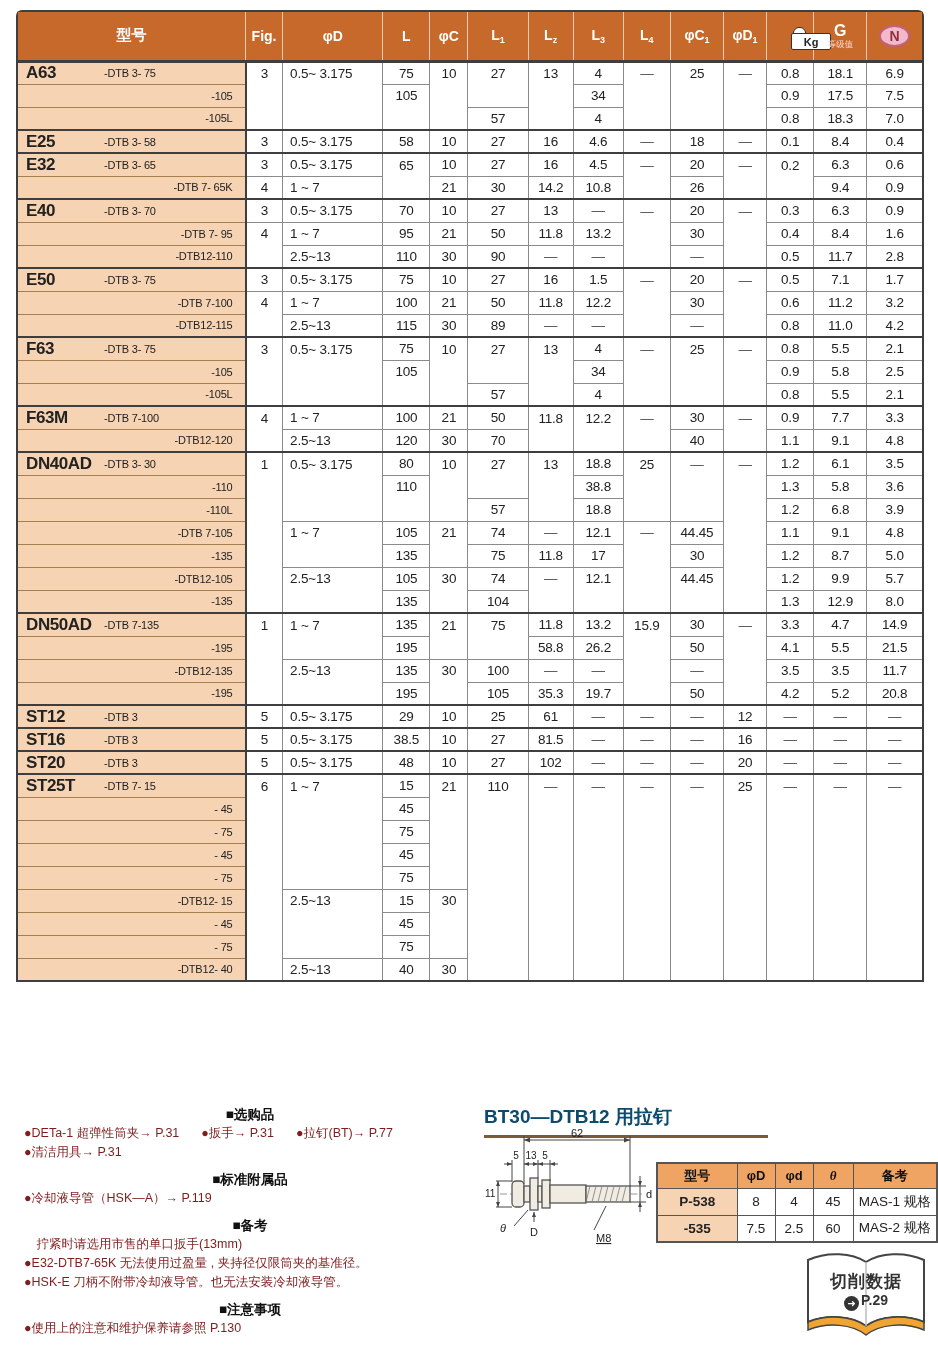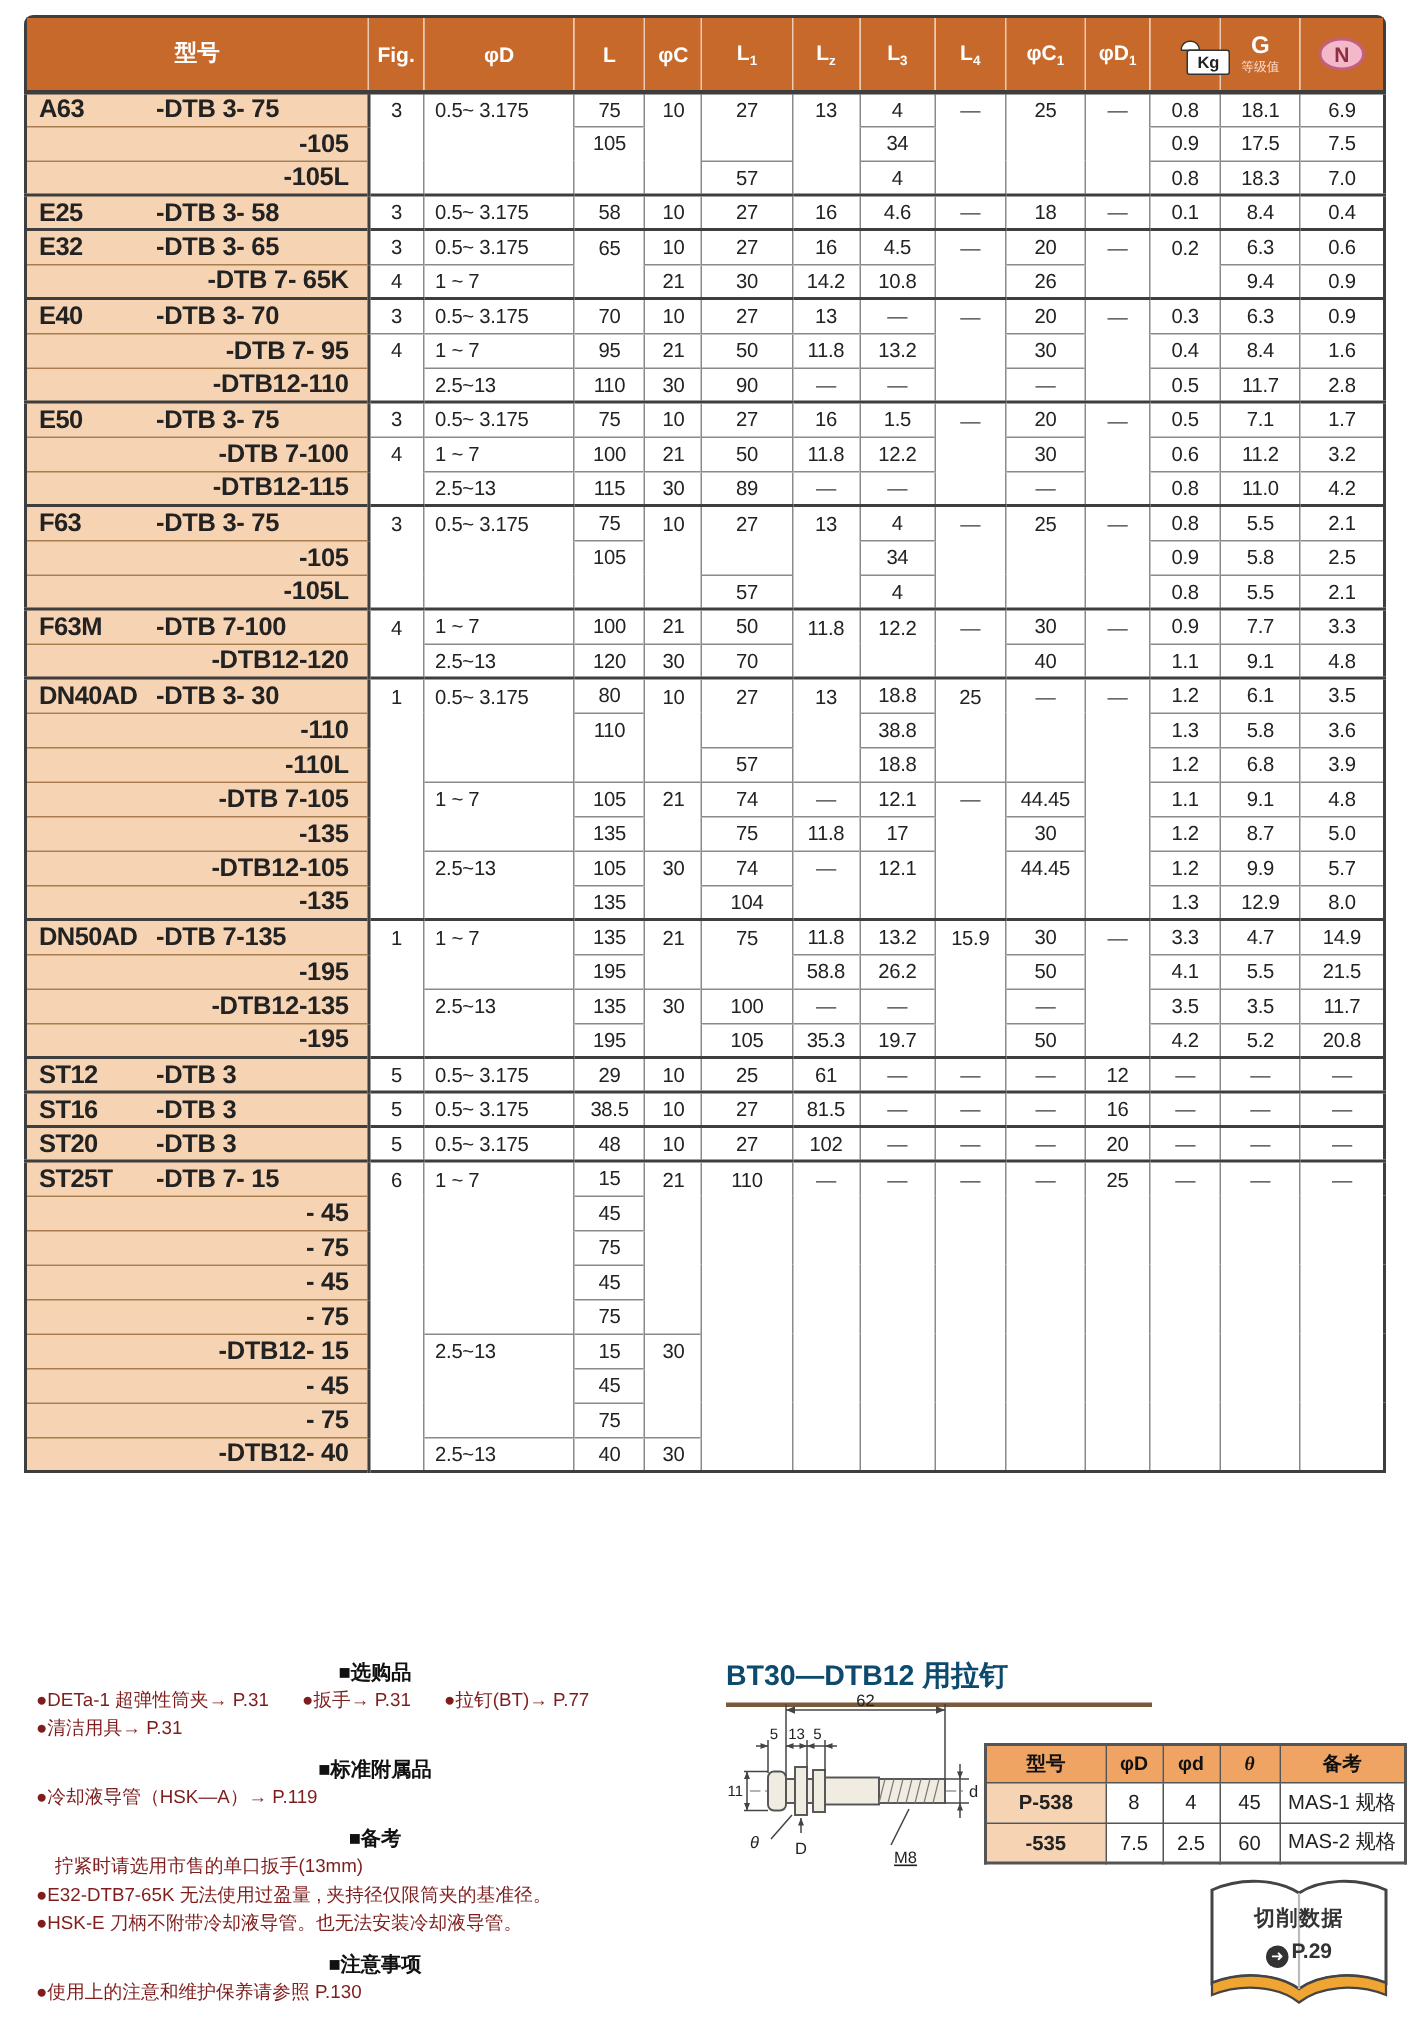--- a/index.html
+++ b/index.html
@@ -24,28 +24,28 @@
   table.spec tbody td.v{border-top:1px solid var(--grid);}
   table.spec tbody td.m{border-top:none;}
   table.spec tbody tr.g td{border-top:2px solid var(--heavy);}
   table.spec tbody td.dash{color:#4a4a4a;}
   table.spec tbody td.phid{text-align:left;padding-left:7px;}
   table.spec td.model{background:var(--model-bg);border:1px solid var(--model-border);
     border-right:2px solid var(--heavy);}
   table.spec tr.g td.model{border-top:2px solid var(--heavy);}
   .model-in{display:flex;align-items:center;width:100%;height:100%;padding:0 12px 0 8px;}
   .model-in .series{font-size:17px;font-weight:bold;width:78px;text-align:left;flex:0 0 auto;letter-spacing:-0.4px;}
-  .model-in .suffix{font-size:17px;font-weight:bold;letter-spacing:-0.2px;}
+  .model-in .suffix{font-size:11px;font-weight:normal;letter-spacing:-0.2px;}
   .model-in.cont .suffix{margin-left:auto;}
 
   .gmain{font-size:16px;font-weight:bold;line-height:16px;}
   .gsub{font-size:8.5px;color:#ffd9ce;line-height:10px;font-weight:normal;}
   .kgicon{display:inline-flex;flex-direction:column;align-items:center;}
   .kgknob{width:13px;height:7px;background:#fff;border:1px solid #333;border-radius:6px 6px 1px 1px;margin-bottom:-1px;}
-  .kgbody{display:block;width:29px;height:17px;background:#fff;border:1px solid #333;border-radius:2px;
+  .kgbody{display:block;width:40px;height:17px;background:#fff;border:1px solid #333;border-radius:2px;
     color:#222;font-size:11px;font-weight:bold;line-height:16px;text-align:center;margin-left:24px;}
   .ncirc{display:inline-block;width:31px;height:22px;background:#f3b9cb;border:2px solid #c2607e;
     border-radius:50%;color:#8e2f3f;font-weight:bold;font-size:14px;line-height:19px;}
 
   
   .notes{position:absolute;left:16px;top:1106px;width:468px;}
   .note-sec{margin-bottom:9px;text-align:center;}
   .note-title{font-weight:bold;font-size:13.5px;line-height:18px;color:#111;}
   .note-line{display:flex;gap:22px;font-size:12.5px;line-height:19px;padding-left:8px;color:#7f1d1d;}
 
@@ -57,21 +57,21 @@
     border:2px solid #555;}
   table.ps th{background:#efa463;color:#111;font-size:13px;font-weight:bold;height:25px;border:1px solid #555;}
   table.ps td{height:27px;text-align:center;font-size:13.5px;border:1px solid #555;}
   table.ps td.pmodel{background:var(--model-bg);font-weight:bold;}
   .theta-i{font-style:italic;font-family:"Liberation Serif",serif;}
 
   
   .book{position:absolute;left:800px;top:1248px;width:132px;height:98px;}
   .book svg{position:absolute;left:0;top:0;}
   .book .bk-label{position:absolute;left:0;right:0;top:22px;text-align:center;
-    font-size:14px;font-weight:bold;color:#333;letter-spacing:1px;}
+    font-size:17px;font-weight:bold;color:#333;letter-spacing:1px;}
   .book .bk-page{position:absolute;left:0;right:0;top:44px;text-align:center;font-size:14px;font-weight:bold;color:#333;}
   .arrow-dot{display:inline-block;width:15px;height:15px;background:#333;border-radius:50%;color:#fff;
     font-size:10px;line-height:15px;text-align:center;vertical-align:-2px;margin-right:2px;}
 
   svg text{font-family:"Liberation Sans",sans-serif;}
 </style>
 </head>
 <body>
 
 <div class="tablewrap">

